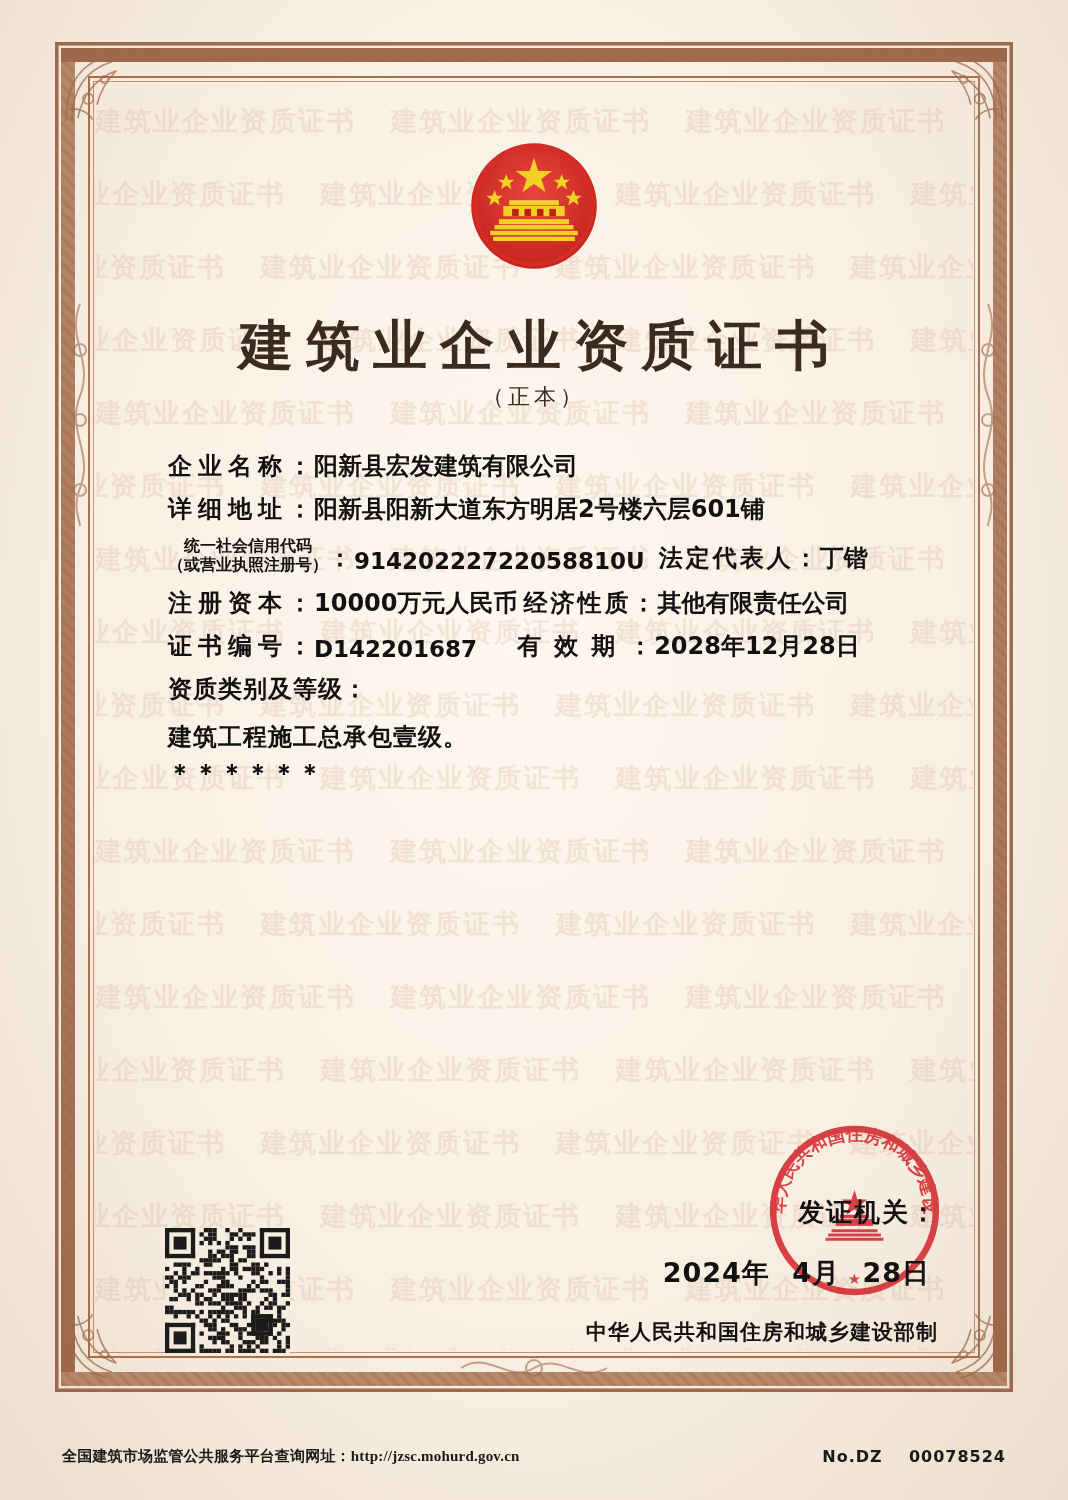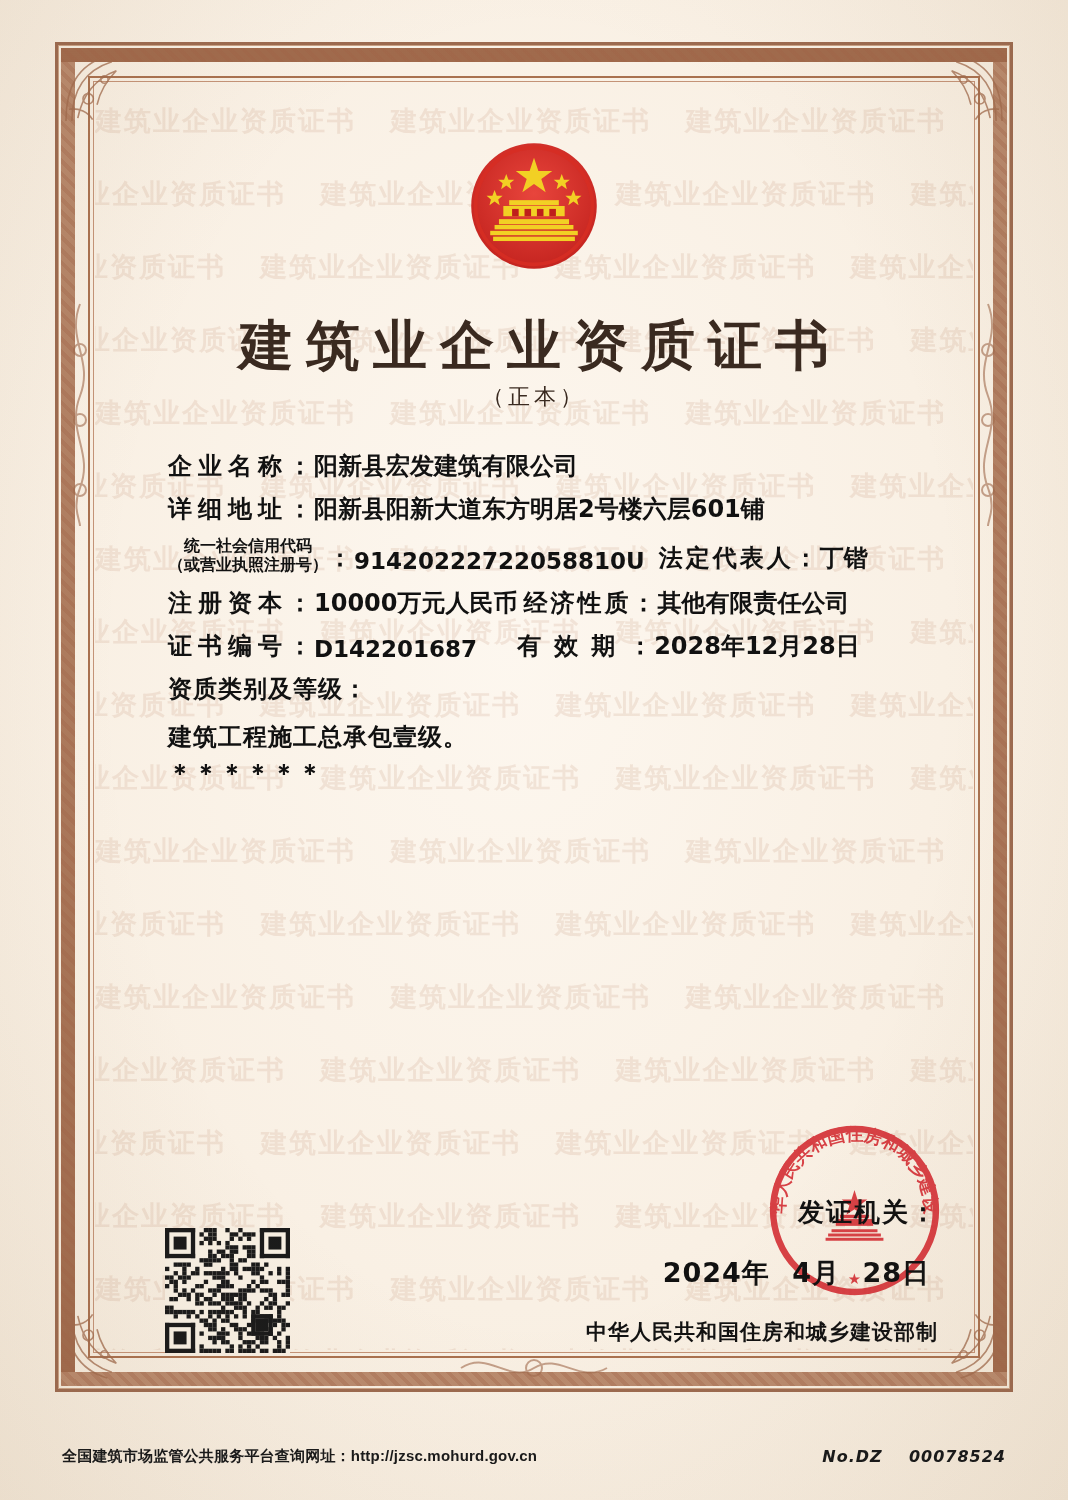--- a/index.html
+++ b/index.html
@@ -153,29 +153,28 @@
   .qr{
     position:absolute;left:165px;top:1228px;width:125px;height:125px;
     background:#fff;
   }
   .qr canvas,.qr svg{display:block;width:100%;height:100%}
 
   
   .footer-left{
     position:absolute;left:62px;bottom:34px;
     font-size:15px;color:#1a1a1a;font-weight:700;
-    font-family:Liberation Sans, sans-serif;
+    font-family:Liberation Serif, serif;
     letter-spacing:.2px;
   }
   .footer-right{
     position:absolute;right:62px;bottom:34px;
     font-size:16px;color:#1a1a1a;font-weight:700;
     font-family:"DejaVu Sans","Liberation Sans",sans-serif;
     letter-spacing:1px;
-    font-style:italic;
   }
   
   .vignette{
     position:absolute;inset:0;pointer-events:none;
     background:
       radial-gradient(ellipse at 50% 45%, rgba(0,0,0,0) 55%, rgba(120,90,60,.07) 100%);
   }
 </style>
 </head>
 <body>

